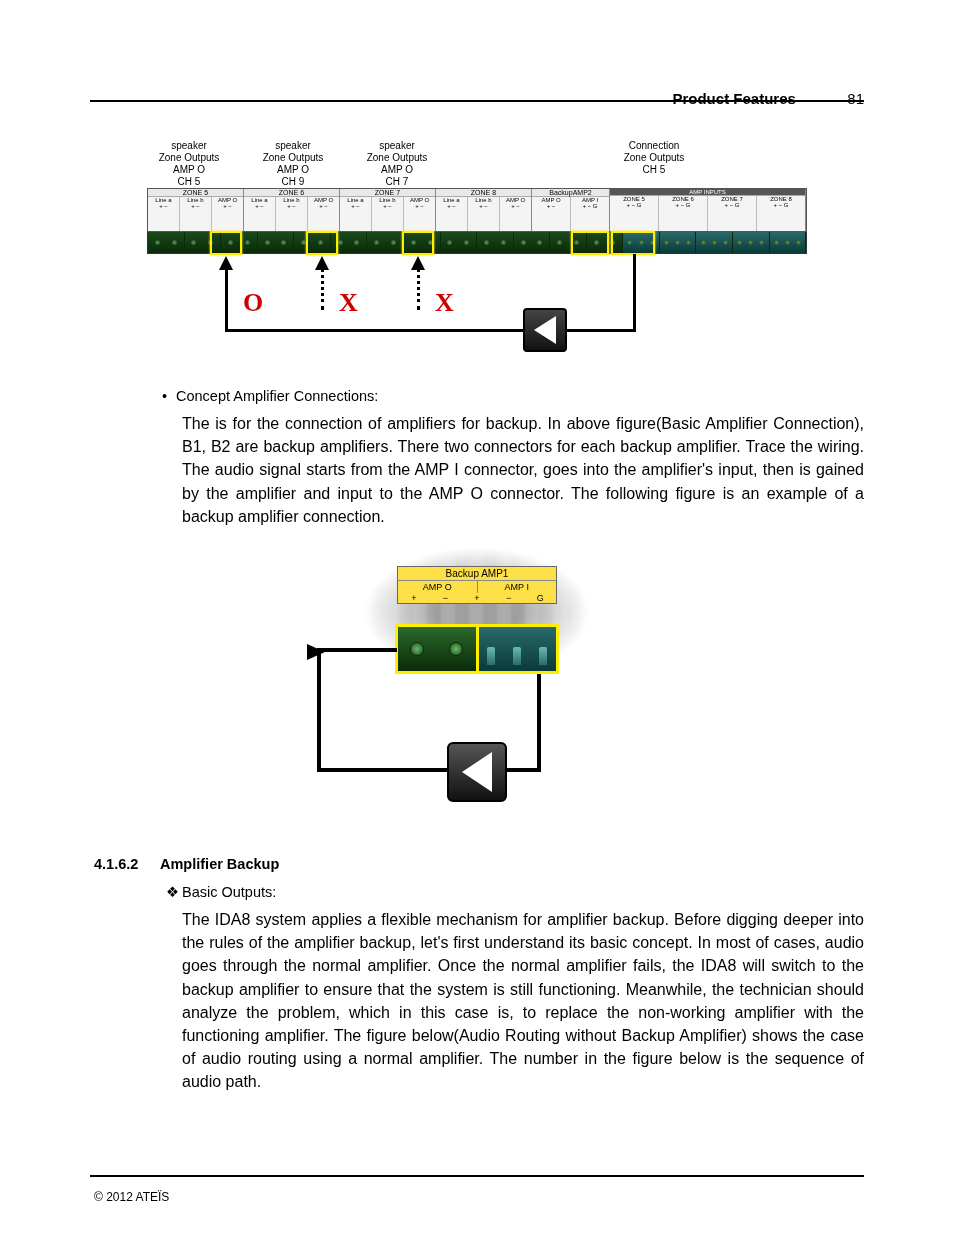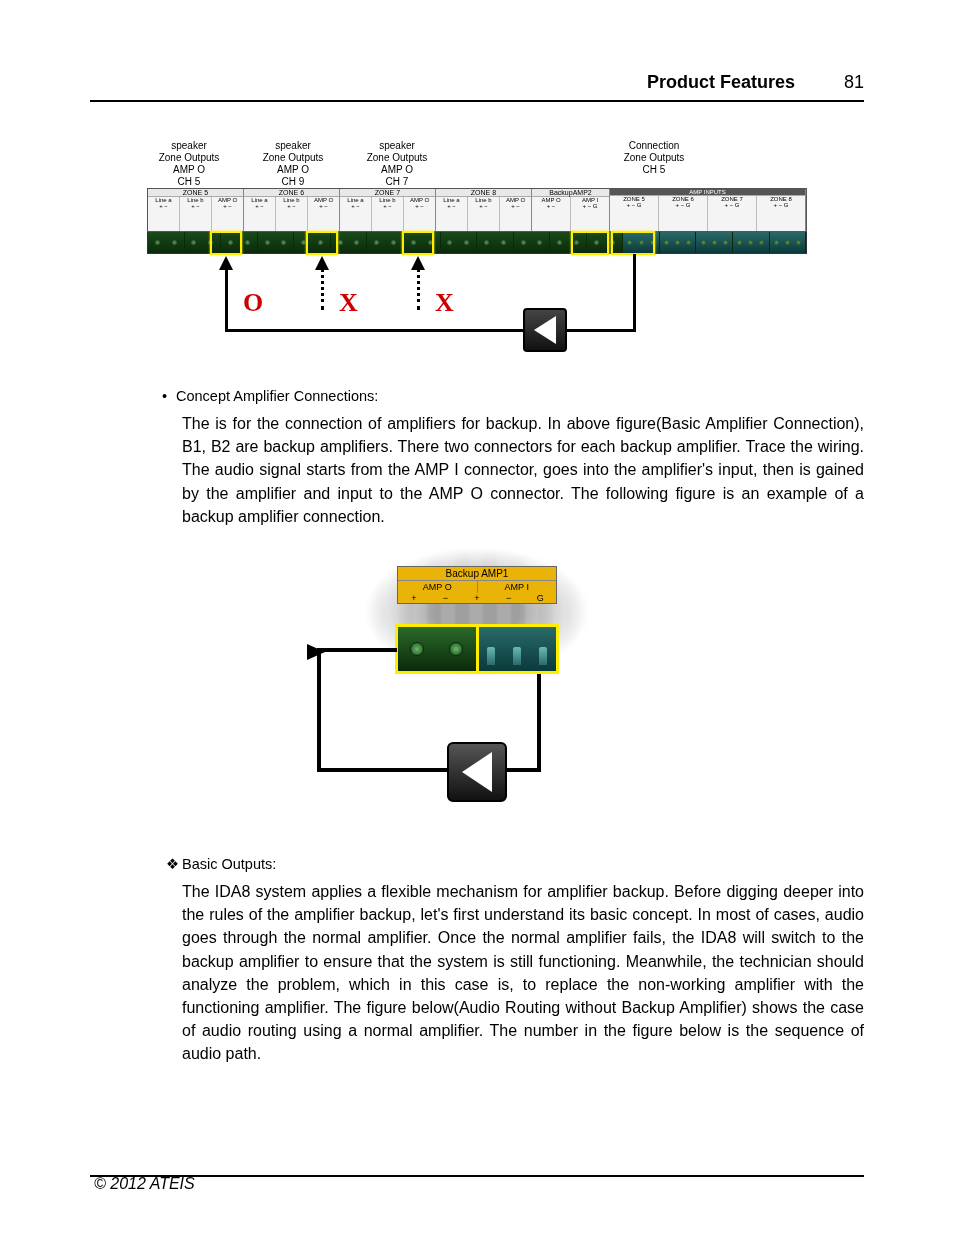--- a/index.html
+++ b/index.html
@@ -18,23 +18,23 @@
   }
   .header-rule {
     position: absolute;
     top: 100px;
     left: 90px;
     right: 90px;
     border-top: 2px solid #000;
   }
   .header {
     position: absolute;
-    top: 71px;
+    top: 88px;
     right: 90px;
-    font-size: 18px;
+    font-size: 15px;
   }
   .header .title { font-weight: bold; margin-right: 28px; display:inline-block; vertical-align: middle;}
   .header .num { display:inline-block; width: 36px; text-align: right; vertical-align: middle;}
   .content { margin-top: 60px; }
   .figure1-wrap { text-align: center; margin-bottom: 24px; margin-top: 40px; }
   .figure1 { display: inline-block; position: relative; width: 660px; }
   .top-labels { display: flex; font-size: 10px; line-height: 1.2; text-align:center; }
   .top-labels > div { flex: 0 0 auto; }
   .zone-bar {
     display: flex;
@@ -127,21 +127,21 @@
     position:absolute; top:0; left:50%; transform:translateX(-50%);
     width: 240px; height: 140px;
     background: radial-gradient(ellipse 140px 80px at center, rgba(255,255,255,0) 30%, rgba(255,255,255,1) 80%),
                 repeating-linear-gradient(90deg, #888 0 14px, #777 14px 28px);
     filter: blur(1px);
     opacity: 0.7;
   }
   .f2-conn {
     position:absolute; top: 24px; left: 50%; transform: translateX(-50%);
     width: 160px;
-    background: #eab308;
+    background: #fde047;
     border: 1px solid #666;
     font-size: 10px;
     text-align:center;
   }
   .f2-conn .hdr { border-bottom: 1px solid #888; font-size:10px; padding:1px 0;}
   .f2-conn .row2 { display:flex; }
   .f2-conn .half { flex:1; border-right:1px solid #888; padding:1px 0; font-size:9px;}
   .f2-conn .half:last-child { border-right:none; }
   .f2-conn .pmrow { display:flex; font-size:9px; }
   .f2-conn .pmrow span { flex:1; }
@@ -181,22 +181,22 @@
     display:flex; font-size: 14.5px; font-weight:bold; margin: 20px 0 12px 0;
   }
   .sect-head .num { width: 70px; padding-left: 4px;}
   .diamond-row { display:flex; margin: 10px 0 8px 76px; font-size:14.5px; }
   .diamond { width: 16px; }
   .footer-rule {
     position:absolute; bottom: 58px; left:90px; right:90px;
     border-top: 2px solid #000;
   }
   .footer {
-    position:absolute; bottom: 42px; left: 94px;
-    font-size: 16px; font-style: italic;
+    position:absolute; bottom: 31px; left: 94px;
+    font-size: 12px; 
   }
 </style>
 </head>
 <body>
 
 <div class="page">
   <div class="header">
     <span class="title">Product Features</span>
     <span class="num">81</span>
   </div>
@@ -503,20 +503,24 @@
           <polygon points="0,4 0,20 18,12" fill="#000"></polygon>
           <line x1="-60" y1="12" x2="0" y2="12" stroke="#000"></line>
         </svg>
         <div class="wire" style="left:76px; top:106px; width:14px; height:4px;"></div>
         <div class="f2-speaker">
             <div class="tri"></div>
           </div>
       </div>
     </div>
 
+    <div class="sect-head">
+      <span class="num">4.1.6.2</span>
+      <span>Amplifier Backup</span>
+    </div>
 
     <div class="diamond-row">
       <span class="diamond">❖</span>
       <span>Basic Outputs:</span>
     </div>
     <p class="para">The IDA8 system applies a flexible mechanism for amplifier backup. Before digging deeper into the rules of the amplifier backup, let's first understand its basic concept. In most of cases, audio goes through the normal amplifier. Once the normal amplifier fails, the IDA8 will switch to the backup amplifier to ensure that the system is still functioning. Meanwhile, the technician should analyze the problem, which in this case is, to replace the non-working amplifier with the functioning amplifier. The figure below(Audio Routing without Backup Amplifier) shows the case of audio routing using a normal amplifier. The number in the figure below is the sequence of audio path.</p>
 
   </div>
 
   <div class="footer-rule"></div>

